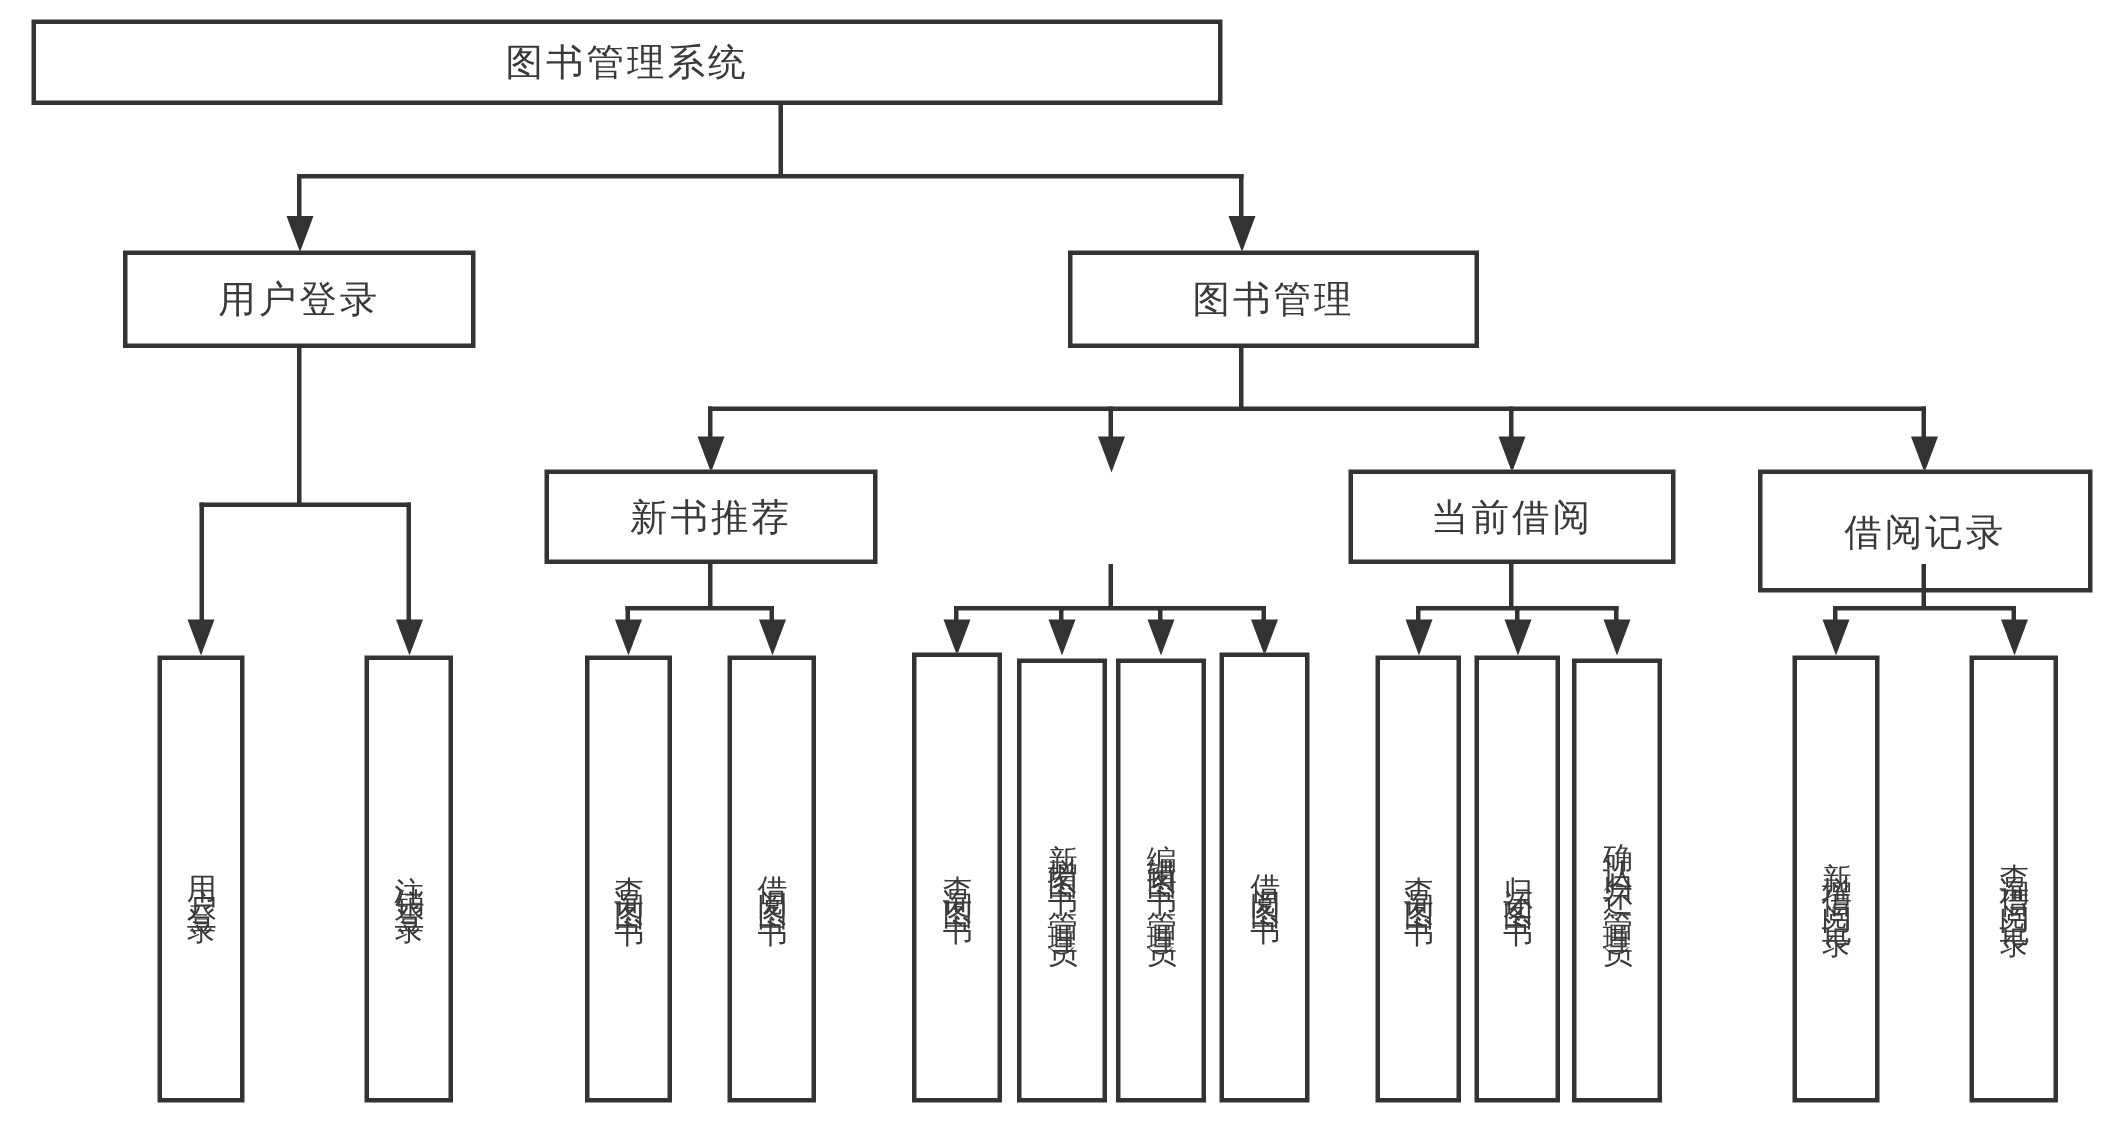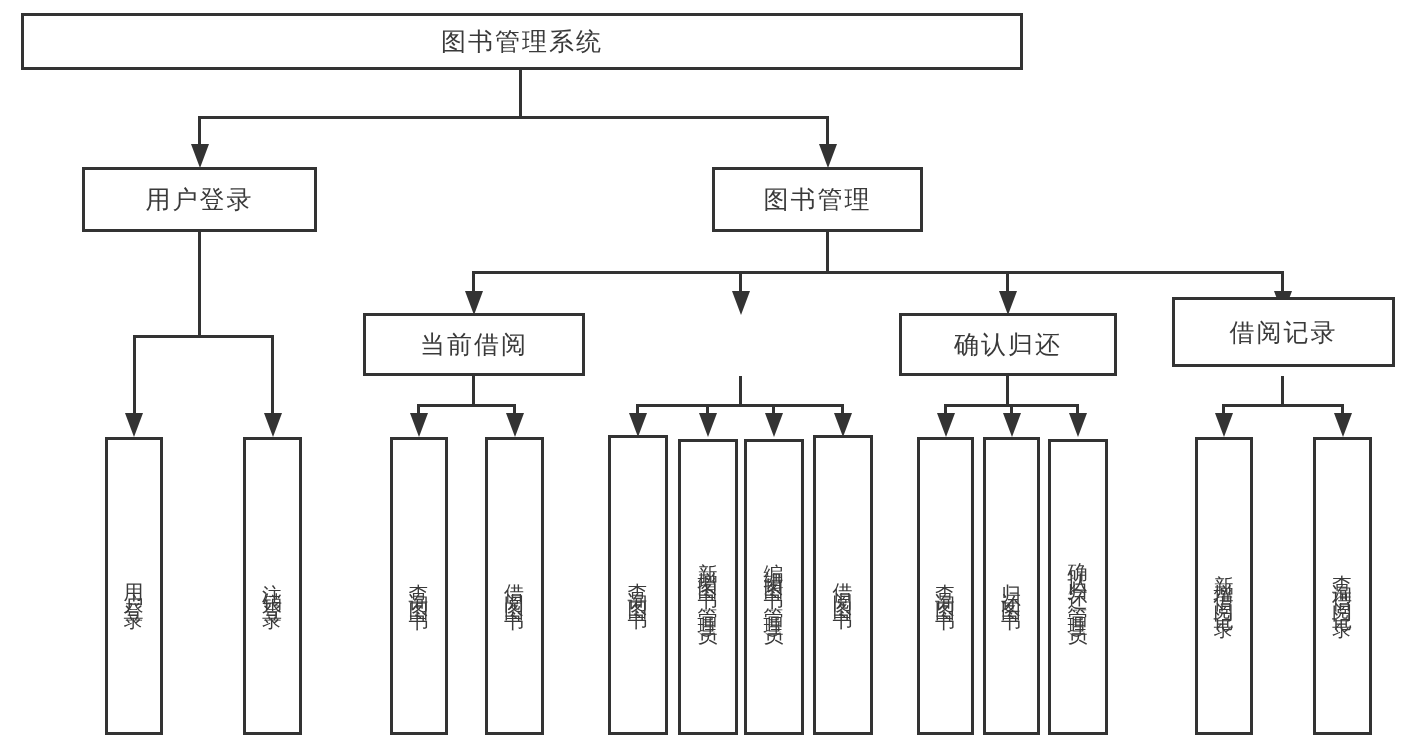--- a/index.html
+++ b/index.html
@@ -53,35 +53,35 @@
     white-space:nowrap;
     letter-spacing:1px;
     z-index:5;
   }
 </style>
 </head>
 <body>
 
 <div id="canvas">
 
-  <div class="node h-node" style="left:21px;top:13px;width:1002px;height:57px">
+  <div class="node h-node" style="left:21px;top:13px;width:794px;height:57px">
     <span>图书管理系统</span>
   </div>
 
   <div class="line v" style="left:519px;top:70px;height:48px"></div>
   <div class="line h" style="left:198px;top:116px;width:631px"></div>
   <div class="line v" style="left:198px;top:116px;height:29px"></div>
   <div class="arrow" style="left:191px;top:144px"></div>
   <div class="line v" style="left:826px;top:116px;height:29px"></div>
   <div class="arrow" style="left:819px;top:144px"></div>
 
   <div class="node h-node" style="left:82px;top:167px;width:235px;height:65px">
     <span>用户登录</span>
   </div>
-  <div class="node h-node" style="left:712px;top:167px;width:211px;height:65px">
+  <div class="node h-node" style="left:712px;top:167px;width:274px;height:65px">
     <span>图书管理</span>
   </div>
 
   <div class="line v" style="left:198px;top:232px;height:105px"></div>
   <div class="line h" style="left:133px;top:335px;width:141px"></div>
   <div class="line v" style="left:133px;top:335px;height:80px"></div>
   <div class="arrow" style="left:125px;top:413px"></div>
   <div class="line v" style="left:271px;top:335px;height:80px"></div>
   <div class="arrow" style="left:264px;top:413px"></div>
 
@@ -90,26 +90,26 @@
   <div class="line v" style="left:472px;top:271px;height:22px"></div>
   <div class="arrow" style="left:465px;top:291px"></div>
   <div class="line v" style="left:739px;top:271px;height:22px"></div>
   <div class="arrow" style="left:732px;top:291px"></div>
   <div class="line v" style="left:1006px;top:271px;height:22px"></div>
   <div class="arrow" style="left:999px;top:291px"></div>
   <div class="line v" style="left:1281px;top:271px;height:22px"></div>
   <div class="arrow" style="left:1274px;top:291px"></div>
 
   <div class="node h-node" style="left:363px;top:313px;width:222px;height:63px">
+    <span>新书推荐</span>
+  </div>
+  <div class="node h-node" style="left:899px;top:313px;width:218px;height:63px">
     <span>当前借阅</span>
   </div>
-  <div class="node h-node" style="left:899px;top:313px;width:218px;height:63px">
-    <span>确认归还</span>
-  </div>
-  <div class="node h-node" style="left:1172px;top:297px;width:223px;height:70px">
+  <div class="node h-node" style="left:1172px;top:313px;width:223px;height:82px">
     <span>借阅记录</span>
   </div>
 
   <div class="line v" style="left:472px;top:376px;height:30px"></div>
   <div class="line h" style="left:417px;top:404px;width:99px"></div>
   <div class="line v" style="left:417px;top:404px;height:11px"></div>
   <div class="arrow" style="left:410px;top:413px"></div>
   <div class="line v" style="left:513px;top:404px;height:11px"></div>
   <div class="arrow" style="left:506px;top:413px"></div>
 

